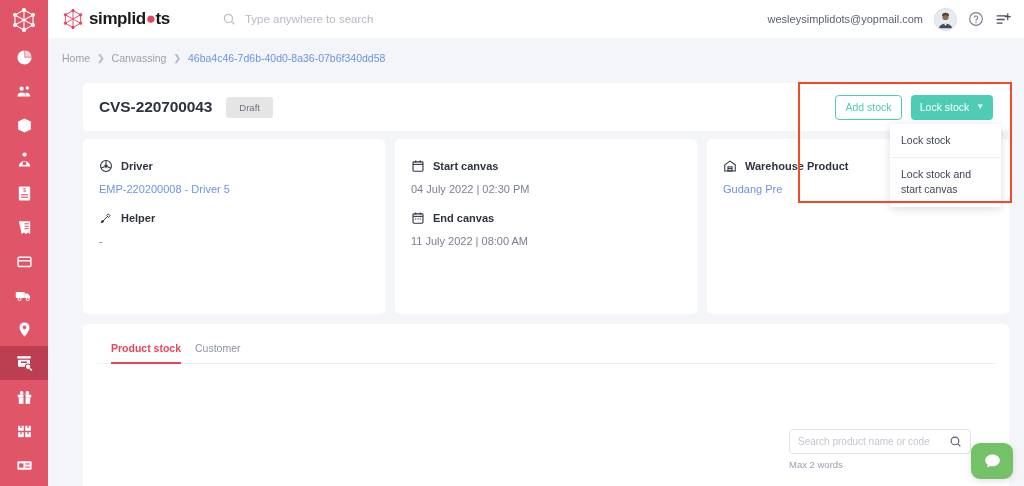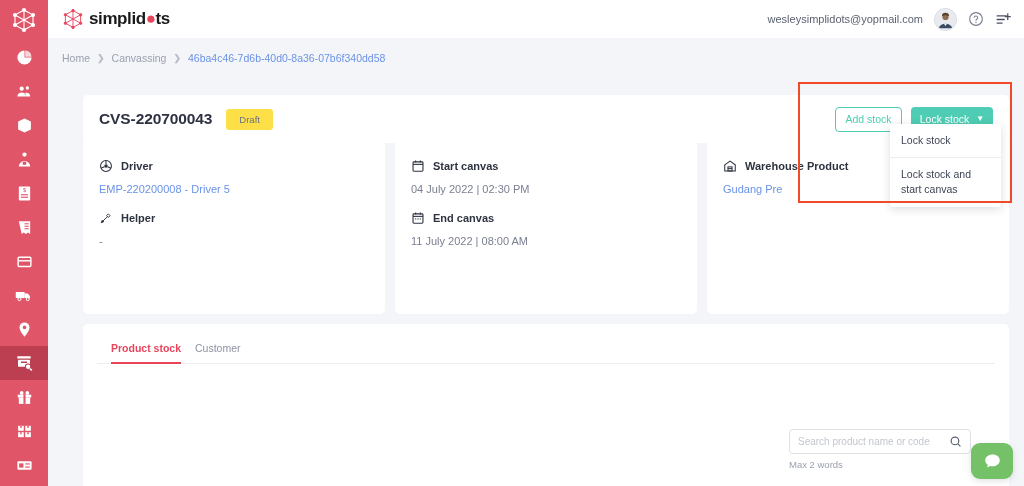--- a/index.html
+++ b/index.html
@@ -79,29 +79,29 @@
   }
   .breadcrumb .crumb { cursor: pointer; }
   .breadcrumb .sep { color: #b9bec9; font-size: 9px; font-weight: bold; }
   .breadcrumb .crumb-last { color: #6b93e8; cursor: pointer; }
 
   .card {
     background: #ffffff; border-radius: 5px;
   }
 
   .title-card {
-    position: absolute; left: 35px; top: 57px;
+    position: absolute; left: 35px; top: 45px;
     width: 926px; height: 48px;
     display: flex; align-items: center;
     padding: 0 16px;
   }
   .doc-title { font-size: 15.5px; font-weight: bold; color: #2d3142; letter-spacing: -0.1px; }
   .badge-draft {
     margin-left: 14px;
-    background: #fde047; color: #6c7280;
+    background: #e5e5e5; color: #6c7280;
     font-size: 9.5px; border-radius: 3px;
     padding: 5px 13px;
   }
   .title-actions { margin-left: auto; display: flex; align-items: center; gap: 9px; }
   .btn {
     font-size: 10.5px; border-radius: 4px; cursor: pointer;
     display: flex; align-items: center; justify-content: center;
     white-space: nowrap;
   }
   .btn-outline {
@@ -344,20 +344,27 @@
         <circle cx="13" cy="3" r="1.4" fill="#e8455c"></circle>
           <circle cx="22" cy="8" r="1.4" fill="#e8455c"></circle>
         <circle cx="22" cy="18" r="1.4" fill="#e8455c"></circle>
           <circle cx="13" cy="23" r="1.4" fill="#e8455c"></circle>
         <circle cx="4" cy="18" r="1.4" fill="#e8455c"></circle>
           <circle cx="4" cy="8" r="1.4" fill="#e8455c"></circle>
       </svg>
       <span class="brand-word"><span>simplid</span><span class="dot">●</span><span>ts</span></span>
     </div>
 
+    <div class="topsearch">
+      <svg width="14" height="14" viewBox="0 0 24 24" fill="none" stroke="#b6bac4" stroke-width="2">
+        <circle cx="11" cy="11" r="7"></circle>
+          <line x1="16.5" y1="16.5" x2="21" y2="21"></line>
+      </svg>
+      <span class="topsearch-ph">Type anywhere to search</span>
+    </div>
 
     <div class="topbar-right">
       <span class="user-email">wesleysimplidots@yopmail.com</span>
       <div class="avatar">
         <svg width="23" height="23" viewBox="0 0 24 24">
           <circle cx="12" cy="12" r="12" fill="#e8eaf0"></circle>
           <circle cx="12" cy="9" r="3.6" fill="#8d6e52"></circle>
           <path d="M12 4.2c2.6 0 4 1.4 4 3.1 0 .6-.4.9-.9.6-1.6-.9-4.6-.9-6.2 0-.5.3-.9 0-.9-.6 0-1.7 1.4-3.1 4-3.1z" fill="#5b3f2b"></path>
           <path d="M4.4 22c.6-3.3 3.6-5.2 7.6-5.2s7 1.9 7.6 5.2z" fill="#3b4a63"></path>
           <path d="M10.3 16.9h3.4l-1.7 2.6z" fill="#ffffff"></path>

